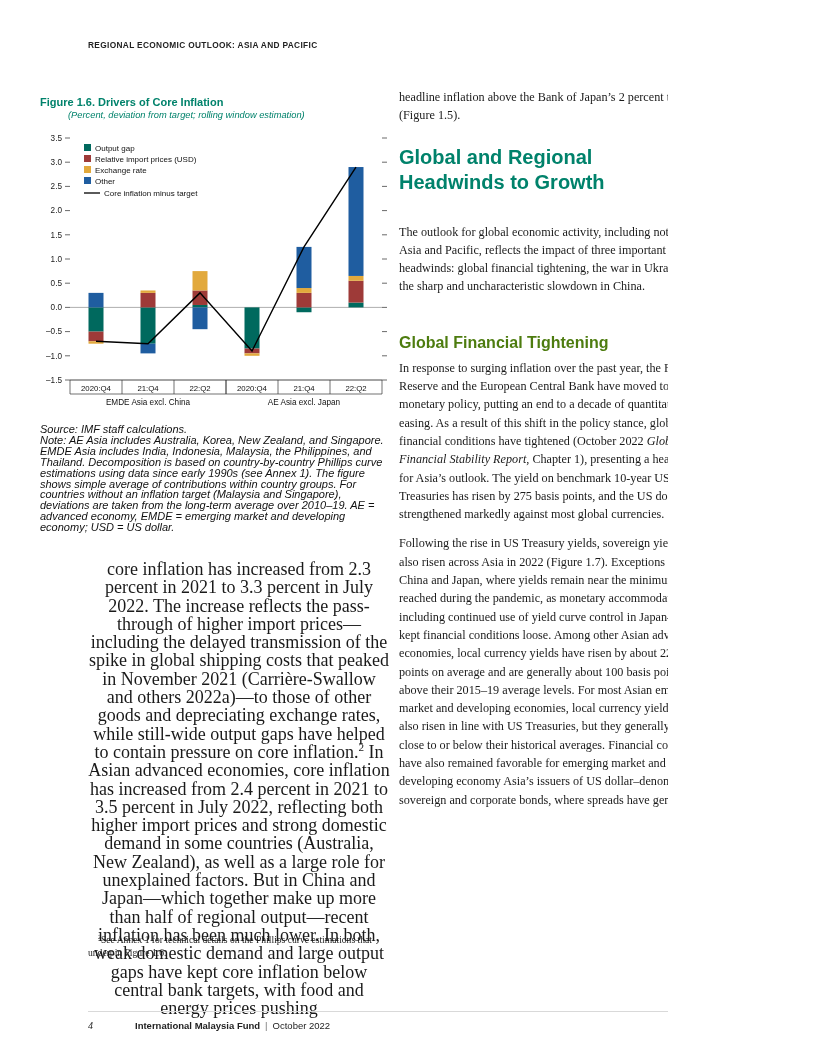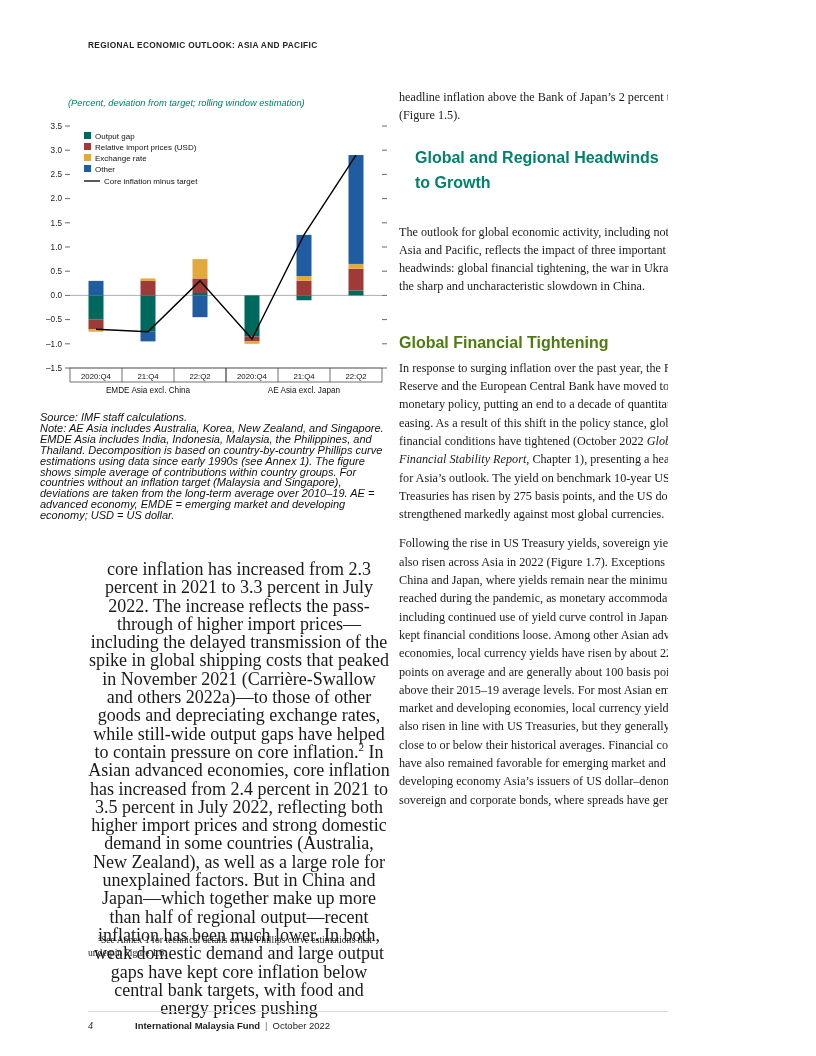--- a/index.html
+++ b/index.html
@@ -27,22 +27,22 @@
   }
   .left-body sup, .footnote sup { font-size:0.62em; line-height:0; }
   .footnote {
     position:absolute; left:88px; top:934px; width:300px;
     font-size:9.6px; line-height:12.6px; text-indent:10px; color:#1a1a1a;
   }
   .right-col { position:absolute; left:399px; top:88px; width:316px; }
   .body-p { margin:0 0 0 0; font-size:12.2px; line-height:18.3px; }
   .body-p + .body-p { margin-top:11px; }
   .section-heading {
-    margin:20px 0 0 16px; max-width:252px;
-    font-family:"Liberation Sans", sans-serif; font-size:16px; line-height:25px;
+    margin:20px 0 0 0; max-width:252px;
+    font-family:"Liberation Sans", sans-serif; font-size:20px; line-height:25px;
     font-weight:bold; color:#00826b;
   }
   .section-heading + .body-p { margin-top:28px; }
   .subsection-heading {
     margin:38px 0 0 0;
     font-family:"Liberation Sans", sans-serif; font-size:16px; line-height:17px;
     font-weight:bold; color:#4d7c0f;
   }
   .subsection-heading + .body-p { margin-top:8px; }
   .footer-rule { position:absolute; left:88px; top:1011px; width:625px; border-top:1px solid #d9d9d9; }
@@ -59,20 +59,21 @@
 </head>
 <body>
 
 <div class="page">
 
   <div class="corner-tab"></div>
 
   <div class="running-header">REGIONAL ECONOMIC OUTLOOK: ASIA AND PACIFIC</div>
 
   <section class="figure">
+    <div class="figure-title">Figure 1.6. Drivers of Core Inflation</div>
     <div class="figure-subtitle">(Percent, deviation from target; rolling window estimation)</div>
     <svg id="chart-svg" class="chart" width="352" height="284" viewBox="0 0 352 284" font-family="Liberation Sans, sans-serif">
         <text x="22" y="254.8" text-anchor="end" font-size="8.2" fill="#222">–1.5</text>
         <line x1="25" x2="30" y1="252" y2="252" stroke="#444" stroke-width="0.8"></line>
         <line x1="342" x2="347" y1="252" y2="252" stroke="#444" stroke-width="0.8"></line>
         <text x="22" y="230.60000000000002" text-anchor="end" font-size="8.2" fill="#222">–1.0</text>
         <line x1="25" x2="30" y1="227.8" y2="227.8" stroke="#444" stroke-width="0.8"></line>
         <line x1="342" x2="347" y1="227.8" y2="227.8" stroke="#444" stroke-width="0.8"></line>
         <text x="22" y="206.4" text-anchor="end" font-size="8.2" fill="#222">–0.5</text>
         <line x1="25" x2="30" y1="203.6" y2="203.6" stroke="#444" stroke-width="0.8"></line>

